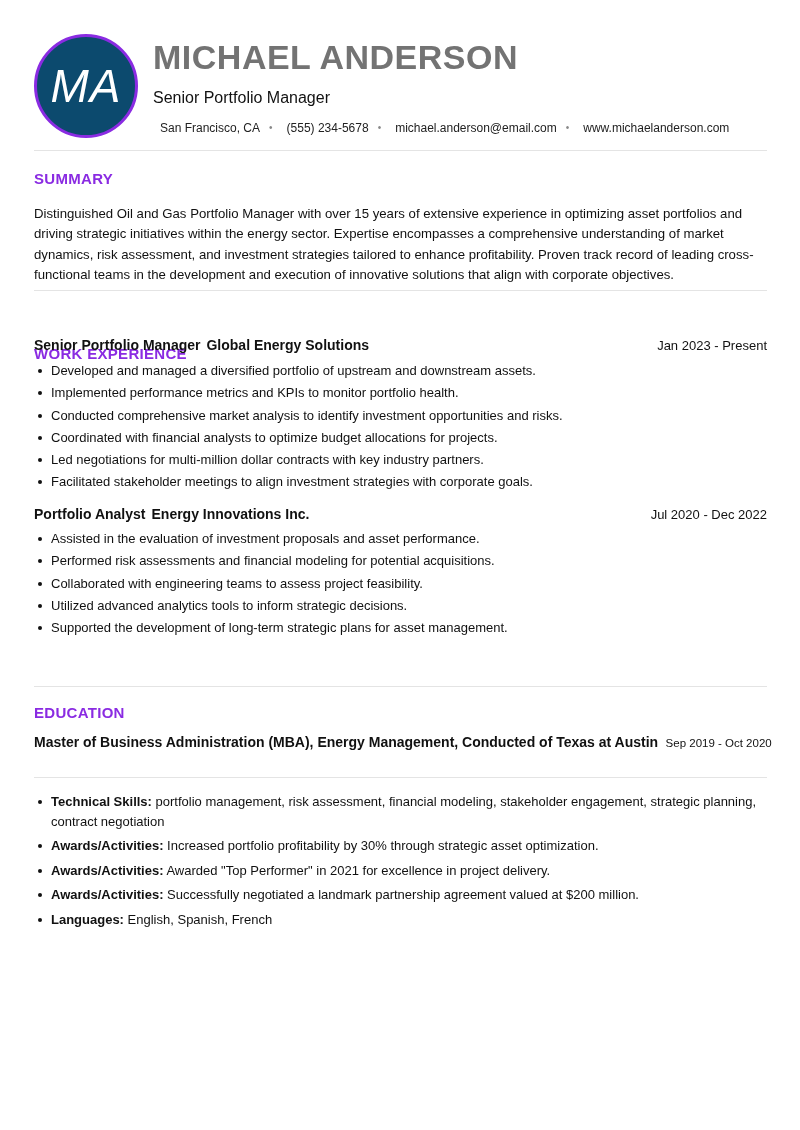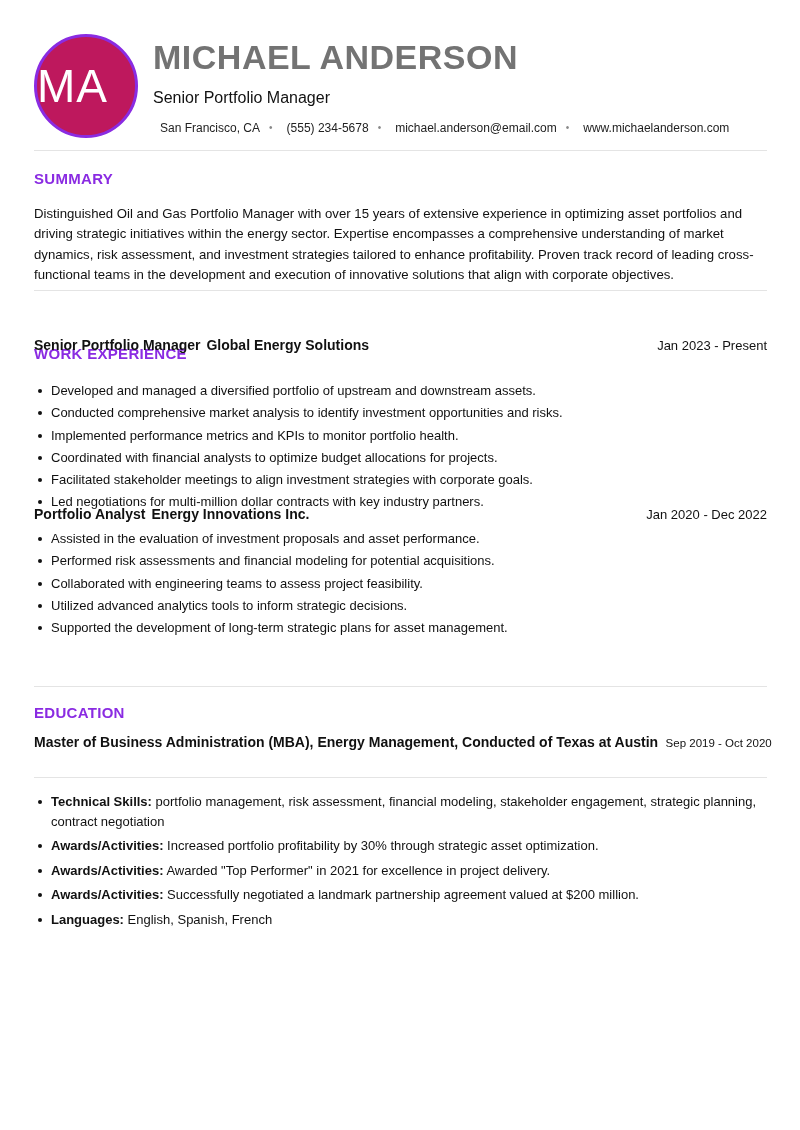--- a/index.html
+++ b/index.html
@@ -9,22 +9,22 @@
       color: #111111;
       position: relative;
       overflow: hidden;
     }
     .page { position: absolute; left: 0; top: 0; width: 800px; height: 1130px; }
 
     
     .avatar {
       position: absolute; left: 34px; top: 34px;
       width: 104px; height: 104px; border-radius: 50%;
-      background: #be185d; border: 3px solid #8a2be2;
-      display: flex; align-items: center; 
+      background: #0c4a6e; border: 3px solid #8a2be2;
+      display: flex; align-items: center; justify-content: center; font-style: italic;
     }
     .avatar span {
       color: #ffffff; font-size: 46px; font-weight: 400;
       letter-spacing: 1px; line-height: 1;
     }
     .name {
       position: absolute; left: 153px; top: 37px;
       font-size: 34px; font-weight: 700; color: #737373;
       letter-spacing: 0.5px; line-height: 40px; white-space: nowrap;
     }
@@ -126,34 +126,34 @@
   <div class="divider" style="top:290px;"></div>
 
   <div class="section-title" style="top:309px;margin-top:36px;">WORK EXPERIENCE</div>
 
   <div class="job-head" style="top:337px;">
     <span class="role">
       <span>Senior Portfolio Manager</span><span class="company">Global Energy Solutions</span>
     </span>
     <span class="dates">Jan 2023 - Present</span>
   </div>
-  <ul class="bullets" style="top:380px;">
+  <ul class="bullets" style="top:360px;">
     <li>Developed and managed a diversified portfolio of upstream and downstream assets.</li>
+    <li>Implemented performance metrics and KPIs to monitor portfolio health.</li>
     <li>Conducted comprehensive market analysis to identify investment opportunities and risks.</li>
-    <li>Implemented performance metrics and KPIs to monitor portfolio health.</li>
     <li>Coordinated with financial analysts to optimize budget allocations for projects.</li>
+    <li>Led negotiations for multi-million dollar contracts with key industry partners.</li>
     <li>Facilitated stakeholder meetings to align investment strategies with corporate goals.</li>
-    <li>Led negotiations for multi-million dollar contracts with key industry partners.</li>
   </ul>
 
   <div class="job-head" style="top:506px;">
     <span class="role">
       <span>Portfolio Analyst</span><span class="company">Energy Innovations Inc.</span>
     </span>
-    <span class="dates">Jan 2020 - Dec 2022</span>
+    <span class="dates">Jul 2020 - Dec 2022</span>
   </div>
   <ul class="bullets" style="top:528px;">
     <li>Assisted in the evaluation of investment proposals and asset performance.</li>
     <li>Performed risk assessments and financial modeling for potential acquisitions.</li>
     <li>Collaborated with engineering teams to assess project feasibility.</li>
     <li>Utilized advanced analytics tools to inform strategic decisions.</li>
     <li>Supported the development of long-term strategic plans for asset management.</li>
   </ul>
   <div class="divider" style="top:686px;"></div>
 

